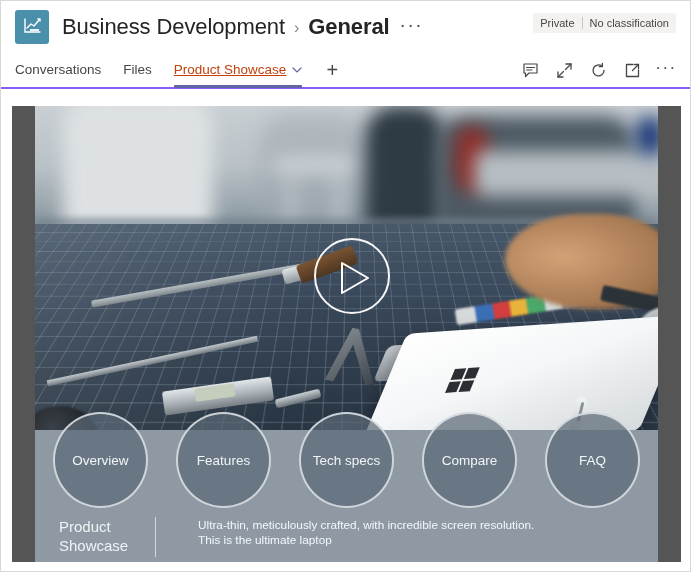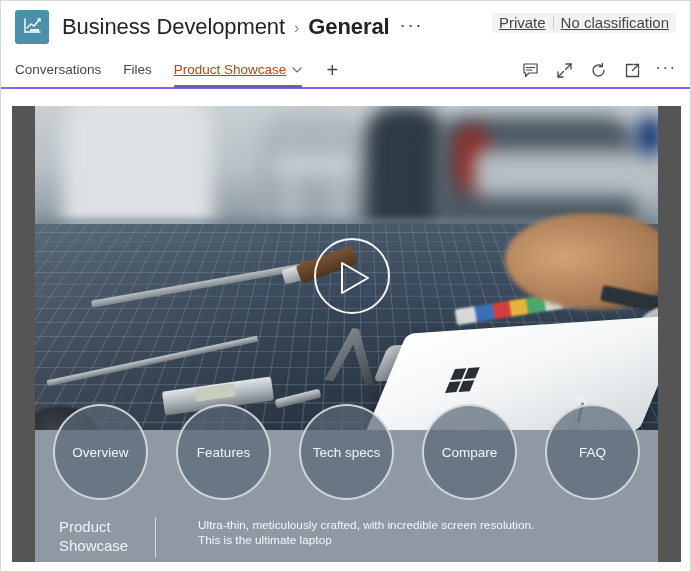--- a/index.html
+++ b/index.html
@@ -70,24 +70,23 @@
     position: absolute;
     right: 14px; top: 12px;
     display: flex;
     align-items: center;
     background: #f3f2f1;
     border-radius: 2px;
     height: 20px;
     padding: 0 7px;
   }
   .classification span {
-    font-size: 15px;
+    font-size: 11px;
     color: #484644;
     line-height: 20px;
-    text-decoration: underline;
   }
   .cls-divider {
     width: 1px; height: 12px;
     background: #c8c6c4;
     margin: 0 7px;
     flex: none;
   }
 
   
   .tabbar {
@@ -406,21 +405,21 @@
 
   
   .panel {
     position: absolute;
     left: 23px; top: 324px;
     width: 623px; height: 132px;
     background: #8e99a4;
   }
   .circles {
     position: absolute;
-    left: 23px; top: 298px;
+    left: 23px; top: 306px;
     width: 623px; height: 96px;
     display: flex;
     justify-content: space-between;
     padding: 0 18px;
   }
   .circle {
     width: 95px; height: 96px;
     border: 2px solid rgba(226,230,233,.85);
     border-radius: 50%;
     background: rgba(92,106,119,.72);

